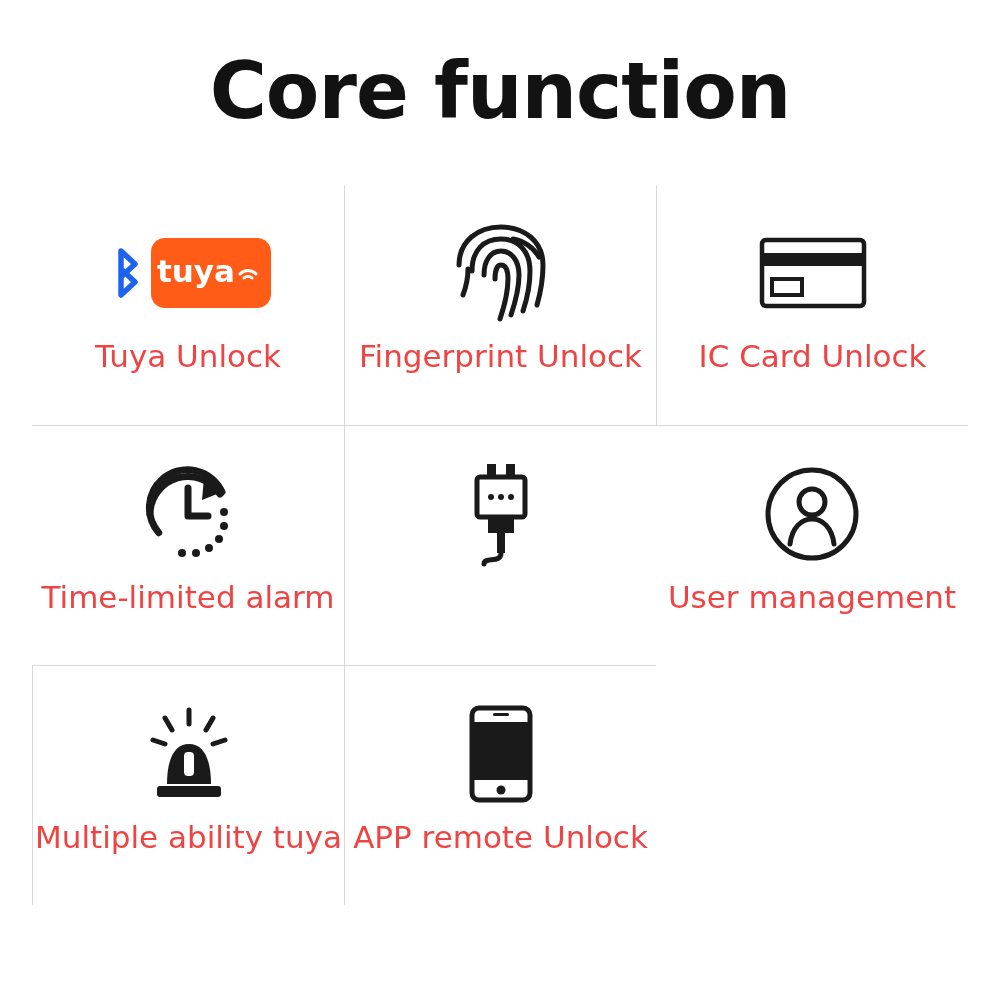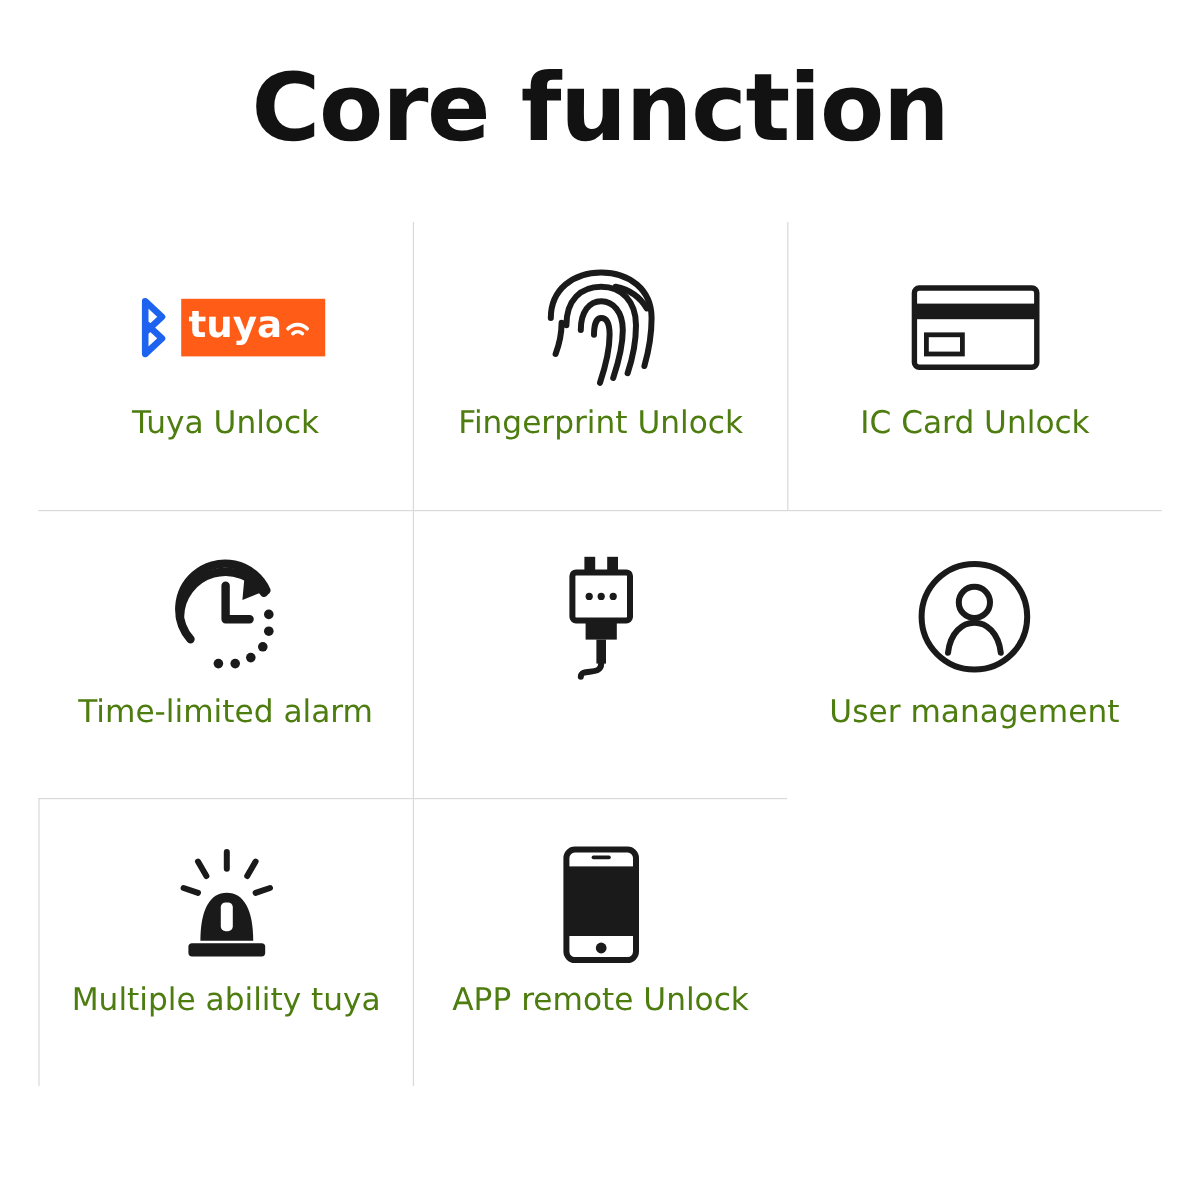--- a/index.html
+++ b/index.html
@@ -60,45 +60,45 @@
     border-top: 1.6px solid #d9d9d9;
   }
   .icon-wrap {
     height: 120px;
     display: flex;
     align-items: center;
     justify-content: center;
   }
   .label {
     margin-top: 6px;
-    font-size: 26px;
+    font-size: 31px;
     font-weight: 400;
-    color: #4d7c0f;
+    color: #ef4444;
     text-align: center;
     line-height: 1.1;
     white-space: nowrap;
   }
   
   .tuya {
     display: flex;
     align-items: center;
     height: 54px;
   }
   .tuya-bt {
     width: 46px;
     height: 54px;
     background: #ffffff;
     display: flex;
     align-items: center;
     justify-content: center;
   }
   .tuya-orange {
     background: #ff5c17;
-    height: 48px;
-    border-radius: 0;
+    height: 70px;
+    border-radius: 14px;
     display: flex;
     align-items: center;
     padding: 0 12px 0 6px;
   }
   .tuya-word {
     color: #ffffff;
     font-size: 31px;
     font-weight: 700;
     letter-spacing: 0px;
     line-height: 1;

